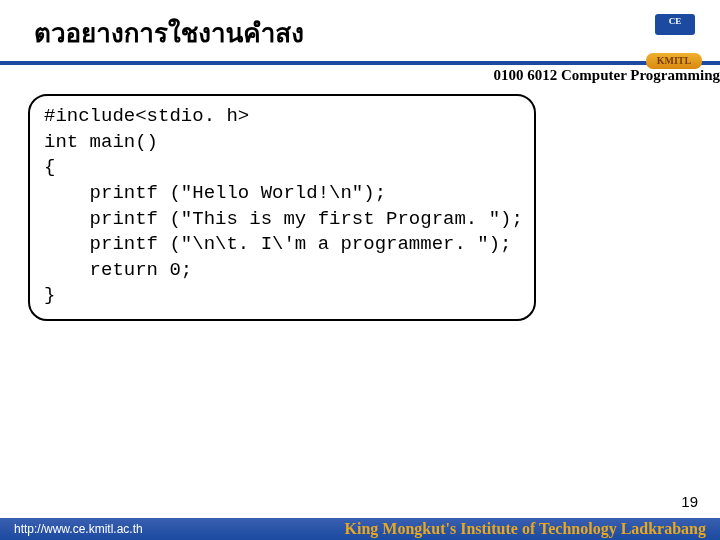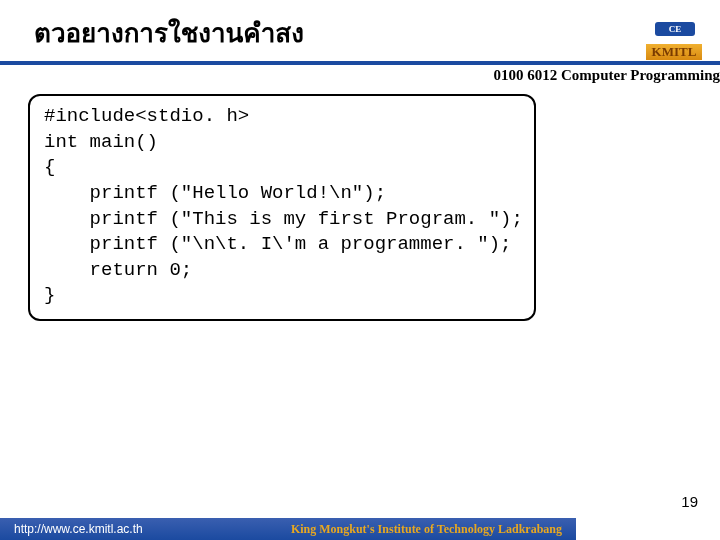--- a/index.html
+++ b/index.html
@@ -29,95 +29,95 @@
   }
   .logo {
     position: absolute;
     top: 14px;
     right: 16px;
     width: 58px;
     height: 34px;
   }
   .logo-top {
     width: 40px;
-    height: 14px;
+    height: 21px;
     background: #1b4aa0;
     border-radius: 3px;
     color: #fff;
     font-size: 9px;
     font-weight: bold;
     text-align: center;
     line-height: 14px;
-    margin: 8px auto;
+    margin: 0 auto;
   }
   .logo-bottom {
     width: 56px;
     height: 16px;
     background: linear-gradient(#f0b030,#d88a10);
-    border-radius: 0;
-    margin-top: 2px;
+    border-radius: 7px;
+    margin-top: 18px;
     color: #7a3b00;
-    font-size: 13px;
+    font-size: 10px;
     font-weight: bold;
     text-align: center;
     line-height: 16px;
   }
   .rule {
     height: 4px;
     background: #1b4aa0;
     margin: 4px 0 2px 0;
   }
   .subheader {
     text-align: right;
     font-size: 15px;
     font-weight: bold;
     color: #000;
     font-family: "Times New Roman", serif;
   }
   .codebox {
     margin: 10px 4px 0 28px;
     width: 508px;
     border: 2px solid #000;
-    border-radius: 12px;
+    border-radius: 19px;
     padding: 8px 14px 10px 14px;
     background: #fff;
   }
   .codebox pre {
     font-family: "Courier New", monospace;
     font-size: 19px;
     line-height: 1.35;
     white-space: pre;
   }
   .pagenum {
     position: absolute;
     right: 22px;
     bottom: 30px;
     font-size: 15px;
     font-family: Arial, sans-serif;
   }
   .footer {
     position: absolute;
     left: 0;
     bottom: 0;
-    width: 576px;
+    width: 720px;
     height: 22px;
     background: linear-gradient(#3a5fb0,#1b4aa0);
     display: flex;
     justify-content: space-between;
     align-items: center;
     padding: 0 14px;
   }
   .footer-left {
     color: #fff;
     font-size: 12px;
     font-family: Arial, sans-serif;
   }
   .footer-right {
     color: #e8a820;
-    font-size: 12px;
+    font-size: 16px;
     font-weight: bold;
     font-family: "Times New Roman", serif;
     text-align: right;
   }
 </style>
 </head>
 <body>
 
 <div class="header">
   <span class="title-left">ตวอยางการใชงานคำสง</span>

